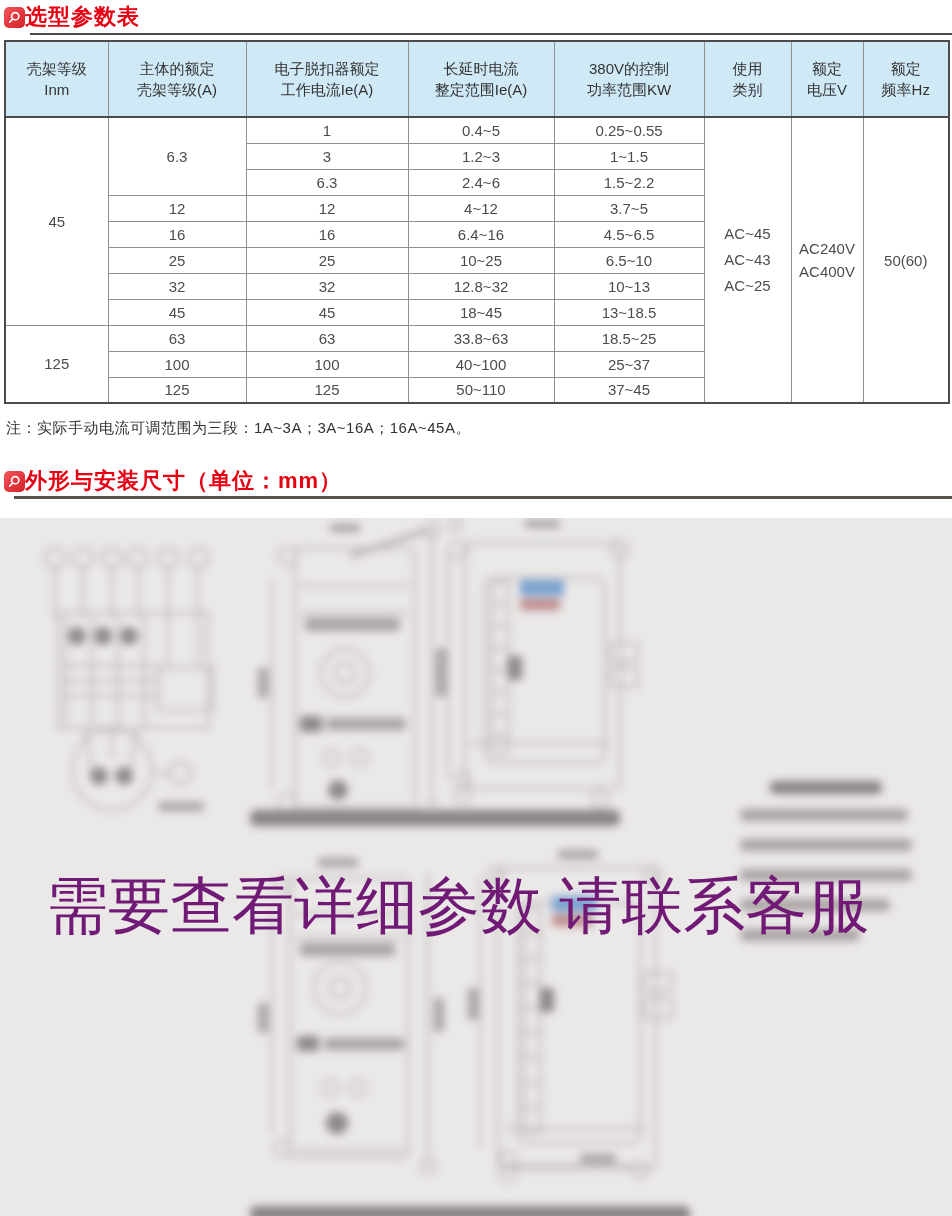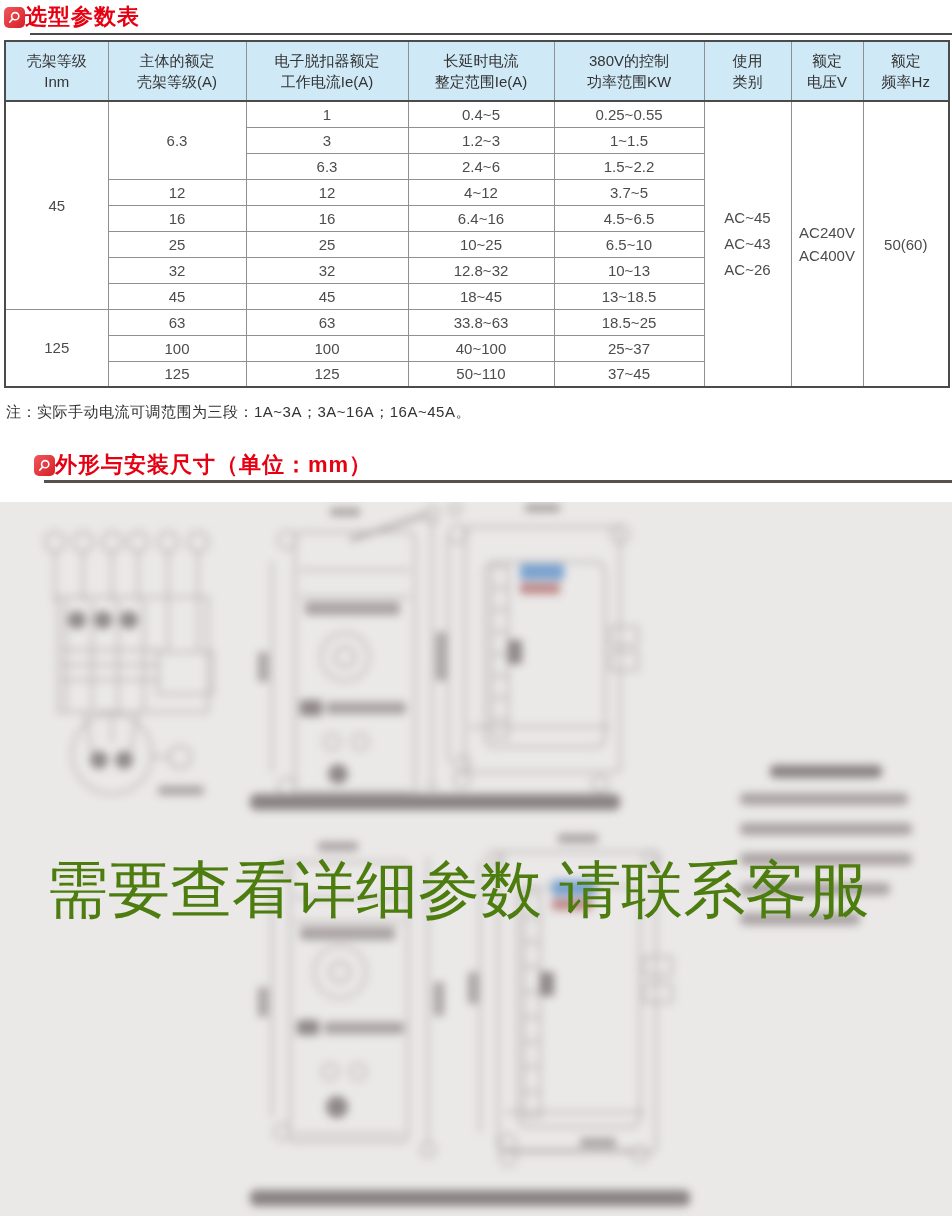--- a/index.html
+++ b/index.html
@@ -30,41 +30,41 @@
     border-collapse: collapse; table-layout: fixed;
     border: 2px solid #4b4b4b;
   }
   .spec-table th, .spec-table td {
     border: 1px solid #909090;
     text-align: center; vertical-align: middle;
     font-size: 15px; font-weight: 400;
     padding: 0;
   }
   .spec-table thead th {
-    background: #cfe9f6; height: 60px; color: #333;
+    background: #cfe9f6; height: 76px; color: #333;
     line-height: 21px; border-bottom: 2px solid #4b4b4b;
   }
   .spec-table tbody td { height: 26px; color: #4c4c4c; background: #fff; }
   .stack div { line-height: 26px; }
   .stack-tight div { line-height: 23px; }
 
   
   .note { margin: 15px 0 8px 6px; font-size: 15px; color: #333; letter-spacing: 0.5px; }
 
-  .sec-2 { margin-top: 26px; padding-left: 30px; }
+  .sec-2 { margin-top: 26px; }
 
   
   .drawing-area {
     position: relative; width: 952px; height: 726px;
     margin-top: 19px; background: #ebe8e8; overflow: hidden;
   }
   .drawing-svg { position: absolute; inset: 0; filter: blur(4px); }
   .watermark {
     position: absolute; left: 46px; top: 346px; z-index: 5;
-    font-size: 62px; font-weight: 500; color: #4d7c0f;
+    font-size: 62px; font-weight: 500; color: #701a75;
     white-space: nowrap; letter-spacing: 0;
   }
 
   .ln { stroke: #b3adad; stroke-width: 2; fill: none; }
   .ln-th { stroke: #b3adad; stroke-width: 5; fill: none; }
   .dot { fill: #8f8888; }
   .bar { fill: #a9a2a2; }
   .bar-dk { fill: #8a8383; }
   .plate-blue { fill: #7aa3d0; }
   .plate-red { fill: #bd8888; }
@@ -133,21 +133,21 @@
   <tbody>
     <tr>
       <td rowspan="8">45</td>
       <td rowspan="3">6.3</td>
       <td>1</td>
       <td>0.4~5</td>
       <td>0.25~0.55</td>
       <td rowspan="11" class="stack">
         <div>AC~45</div>
         <div>AC~43</div>
-        <div>AC~26</div>
+        <div>AC~25</div>
       </td>
       <td rowspan="11" class="stack-tight">
         <div>AC240V</div>
         <div>AC400V</div>
       </td>
       <td rowspan="11">50(60)</td>
     </tr>
     <tr>
       <td>3</td>
       <td>1.2~3</td>

